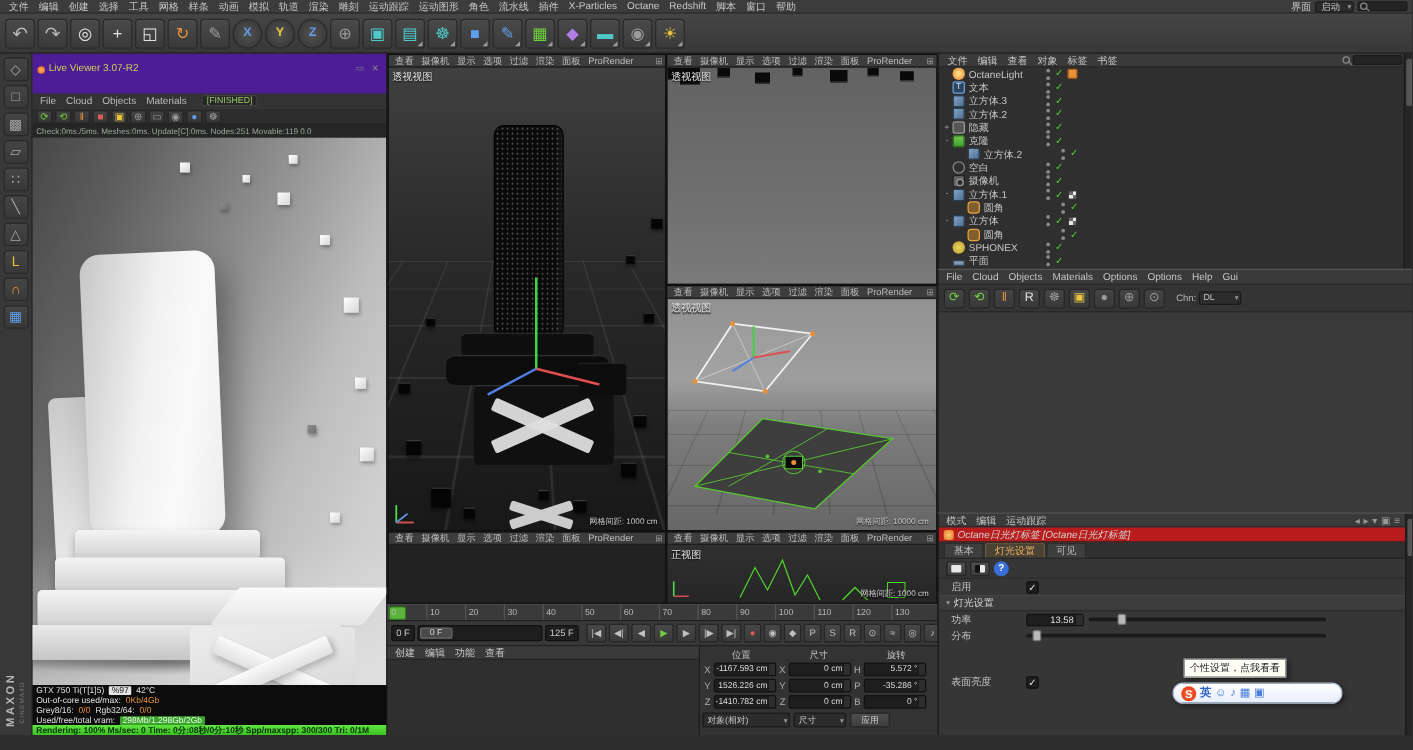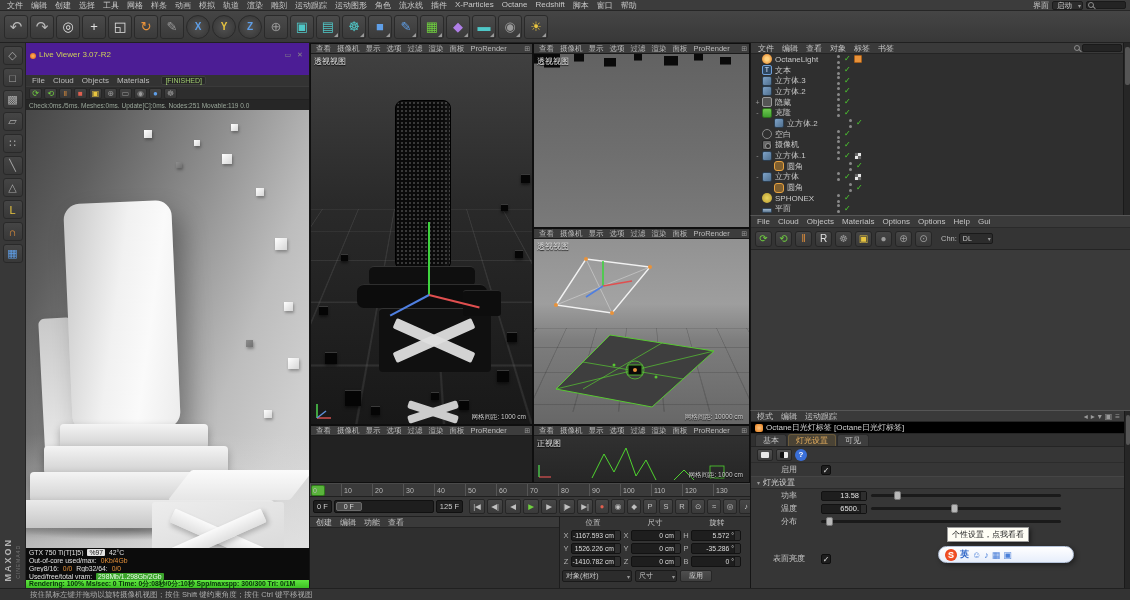--- a/index.html
+++ b/index.html
@@ -119,21 +119,21 @@
   .tslider { position:relative; width:100px; height:13px; background:#1e1e1e; border:1px solid #111; border-radius:2px; flex:none; }
   .tknob { position:absolute; left:1px; top:1px; width:26px; height:9px; background:#4a4a4a; border:1px solid #6a6a6a; border-radius:2px; font-size:7px; color:#ddd; display:flex; align-items:center; justify-content:center; }
   .tbtn2 { width:16px; height:15px; background:linear-gradient(#474747,#3a3a3a); border:1px solid #262626; border-radius:2px; color:#c0c0c0; font-size:7.5px; display:flex; align-items:center; justify-content:center; flex:none; }
   .tright { margin-left:auto; display:flex; gap:2px; }
   .tright .tbtn2 { width:14px; }
 
   
   #matman { position:absolute; left:310px; top:517px; width:250px; height:71px; background:#2f2f2f; border-right:1px solid #1d1d1d; }
   .panel-menu { height:11px; background:#3a3a3a; border-bottom:1px solid #242424; display:flex; align-items:center; font-size:8px; color:#c4c4c4; padding-left:2px; }
   #coords { position:absolute; left:560px; top:517px; width:190px; height:71px; background:#333; font-size:7.5px; padding:1px 2px; }
-  .coord-headers { display:flex; height:11px; align-items:flex-start; }
+  .coord-headers { display:flex; height:11px; align-items:center; }
   .ch { flex:1; text-align:center; color:#c8c8c8; }
   .coord-row { display:flex; height:13px; align-items:center; gap:1px; }
   .cl { width:8px; text-align:center; color:#b0b0b0; flex:none; }
   .cf { width:50px; height:11px; background:#1e1e1e; border:1px solid #121212; border-radius:2px; color:#ddd; font-size:6.8px; display:flex; align-items:center; justify-content:flex-end; padding-right:6px; position:relative; overflow:hidden; flex:none; }
   .cf::after { content:""; position:absolute; right:0; top:0; bottom:0; width:5px; background:#2e2e2e; border-left:1px solid #161616; }
   .coord-bottom { display:flex; gap:3px; margin-top:2px; align-items:center; }
   .cdrop { height:12px; background:#2c2c2c; border:1px solid #1a1a1a; border-radius:2px; color:#c8c8c8; font-size:7px; display:flex; align-items:center; padding:0 10px 0 3px; position:relative; }
   .cdrop::after { content:"▾"; position:absolute; right:1px; font-size:6px; color:#999; }
   .cbtn { height:12px; background:linear-gradient(#4e4e4e,#3e3e3e); border:1px solid #262626; border-radius:2px; color:#d0d0d0; font-size:7px; display:flex; align-items:center; padding:0 8px; }
 
@@ -177,32 +177,32 @@
   .ow-menu { height:12px; background:#3a3a3a; border-bottom:1px solid #2a2a2a; display:flex; align-items:center; font-size:8px; color:#c4c4c4; padding-left:2px; }
   .ow-tools { height:22px; background:#343434; border-bottom:1px solid #242424; display:flex; align-items:center; gap:3px; padding:0 4px; }
   .owbtn { width:17px; height:16px; display:flex; align-items:center; justify-content:center; font-size:10px; background:linear-gradient(#454545,#383838); border:1px solid #262626; border-radius:3px; color:#aaa; flex:none; }
   .ow-chn { margin-left:6px; display:flex; align-items:center; gap:2px; font-size:7.5px; color:#bbb; }
   .ow-body { height:149px; background:#3a3a3a; }
 
   
   #attrs { position:absolute; left:750px; top:410px; width:380px; height:178px; background:#363636; border-top:1px solid #565656; border-left:1px solid #151515; font-size:8px; color:#c6c6c6; overflow:hidden; }
   .at-menu { height:11px; background:#3a3a3a; border-bottom:1px solid #242424; display:flex; align-items:center; padding-left:2px; }
   .at-menu-right { margin-left:auto; display:flex; gap:3px; padding-right:10px; color:#999; font-size:8px; }
-  .at-title { height:12px; display:flex; align-items:center; gap:3px; padding:0 4px; background:#000000; border-bottom:1px solid #262626; color:#d2d2d2; }
+  .at-title { height:12px; display:flex; align-items:center; gap:3px; padding:0 4px; background:#b91c1c; border-bottom:1px solid #262626; color:#d2d2d2;font-style:italic; }
   .at-ico { width:8px; height:8px; border-radius:2px; background:radial-gradient(#ffc57f,#e07a1a); flex:none; }
   .at-tabs { height:13px; display:flex; align-items:flex-end; padding-left:4px; background:#303030; border-bottom:1px solid #242424; }
   .atab { padding:0 7px; height:12px; display:flex; align-items:center; background:#3e3e3e; border:1px solid #2a2a2a; border-bottom:none; color:#c0c0c0; font-size:8px; border-radius:3px 3px 0 0; margin-right:1px; }
   .atab.active { background:#4a4335; color:#e8b05f; border-color:#6a5a3a; }
   .at-btnrow { height:16px; display:flex; align-items:center; gap:3px; padding-left:6px; border-bottom:1px solid #2c2c2c; }
   .at-sq { width:16px; height:12px; background:linear-gradient(#505050,#3c3c3c); border:1px solid #262626; border-radius:2px; display:flex; align-items:center; justify-content:center; }
   .at-sq .wrect { width:8px; height:6px; background:#e8e8e8; border-radius:1px; }
   .at-sq .brect { width:8px; height:6px; background:linear-gradient(90deg,#111 50%,#eee 50%); border-radius:1px; }
   .at-help { width:12px; height:12px; border-radius:50%; background:#3a6fd8; color:#fff; font-size:8px; font-weight:bold; display:flex; align-items:center; justify-content:center; }
   .attr-row { display:flex; align-items:center; height:13px; padding-left:10px; gap:4px; }
-  .alabel { width:56px; flex:none; white-space:nowrap; overflow:hidden;text-align:center; }
+  .alabel { width:56px; flex:none; white-space:nowrap; overflow:hidden; }
   .acheck { width:10px; height:10px; background:#1e1e1e; border:1px solid #0e0e0e; border-radius:2px; color:#e0e0e0; font-size:8px; line-height:9px; text-align:center; flex:none; }
   .adrop { width:150px; height:11px; background:#2c2c2c; border:1px solid #191919; border-radius:2px; display:flex; align-items:center; padding:0 3px; position:relative; }
   .adrop::after { content:"▾"; position:absolute; right:2px; font-size:6px; color:#999; }
   .agroup { height:13px; display:flex; align-items:center; gap:3px; padding-left:6px; color:#d6d6d6; background:#3c3c3c; border-top:1px solid #454545; border-bottom:1px solid #2a2a2a; }
   .numbox { width:46px; height:10px; background:#1e1e1e; border:1px solid #121212; border-radius:2px; color:#e0e0e0; display:flex; align-items:center; justify-content:flex-end; padding-right:7px; position:relative; font-size:7.5px; flex:none; }
   .numbox::after { content:""; position:absolute; right:0; top:0; bottom:0; width:5px; background:#2e2e2e; border-left:1px solid #161616; }
   .aslider { flex:1; max-width:190px; height:3px; background:#1a1a1a; border-radius:2px; position:relative; margin-right:16px; }
   .aknob { position:absolute; top:-3px; width:7px; height:9px; background:#b8b8b8; border:1px solid #777; border-radius:2px; }
 
   
@@ -1064,27 +1064,20 @@
       <span>灯光设置</span>
     </div>
     <div class="attr-row">
       <span class="alabel">功率</span>
       <span class="numbox">13.58</span>
       <span class="aslider">
           <span class="aknob" style="left:12%"></span>
         </span>
     </div>
     <div class="attr-row">
-      <span class="alabel">温度</span>
-      <span class="numbox">6500.</span>
-      <span class="aslider">
-          <span class="aknob" style="left:42%"></span>
-        </span>
-    </div>
-    <div class="attr-row">
       <span class="alabel">分布</span>
       <span class="aslider" style="max-width:240px">
           <span class="aknob" style="left:2%"></span>
         </span>
     </div>
     <div class="attr-row" style="margin-top:24px">
       <span class="alabel">表面亮度</span>
       <span class="acheck">✓</span>
     </div>
     <div class="vscroll" style="width:6px">
@@ -1098,17 +1091,14 @@
     <span class="slang">英</span>
     <div style="display:flex;gap:3px">
 
     <span class="sico">☺</span>
         <span class="sico">♪</span>
         <span class="sico">▦</span>
         <span class="sico">▣</span>
       </div>
   </div>
 
-  <div id="statusbar">
-    <span>按住鼠标左键并拖动以旋转摄像机视图；按住 Shift 键约束角度；按住 Ctrl 键平移视图</span>
-  </div>
 
 </div>
 
 </body></html>

